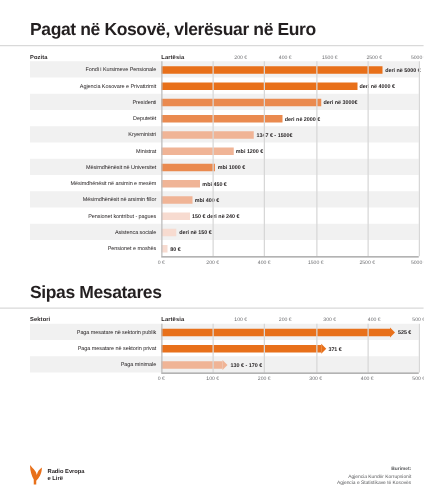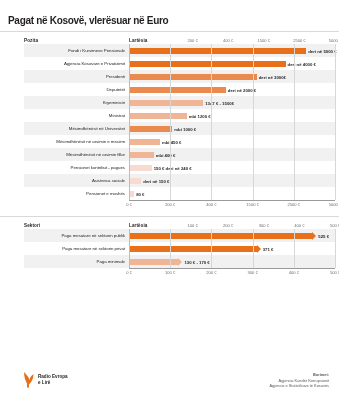--- a/index.html
+++ b/index.html
@@ -5,22 +5,22 @@
   html,body{margin:0;padding:0;}
   body{
     width:339px;height:396px;background:#ffffff;
     font-family:"Liberation Sans", sans-serif;
     color:#231f20;overflow:hidden;position:relative;
   }
   .wrap{width:339px;height:396px;position:relative;}
 
   
   .section-title{
-    font-size:10px;font-weight:bold;letter-spacing:-0.3px;
-    color:#231f20;padding-left:8px;
+    font-size:14px;font-weight:bold;letter-spacing:-0.3px;
+    color:#231f20;padding-left:24px;
   }
   #chart1-title{padding-top:15px;}
   #chart2-title{padding-top:9px;}
   .title-rule{
     height:1px;background:#d9d9d9;margin-top:5px;width:339px;
   }
 
   
   .chart{position:relative;padding-left:24px;padding-right:4px;box-sizing:border-box;width:339px;}
 
@@ -208,20 +208,21 @@
       <div class="axis-line"></div>
     <div class="axis-tick" style="left: 0%;">0 €</div>
         <div class="axis-tick" style="left: 20%;">200 €</div>
         <div class="axis-tick" style="left: 40%;">400 €</div>
         <div class="axis-tick" style="left: 60%;">1500 €</div>
         <div class="axis-tick" style="left: 80%;">2500 €</div>
         <div class="axis-tick" style="left: 100%;">5000 €</div>
       </div>
   </div>
 
+  <div class="section-title" id="chart2-title">Sipas Mesatares</div>
   <div class="title-rule"></div>
 
   <div class="chart" id="chart2">
     <div class="hdr">
       <div class="hdr-col1">Sektori</div>
       <div class="hdr-col2">Lartësia</div>
       <div class="hdr-ticks" id="chart2-hdr-ticks">
           <div class="hdr-tick" style="left: 20%;">100 €</div>
           <div class="hdr-tick" style="left: 40%;">200 €</div>
           <div class="hdr-tick" style="left: 60%;">300 €</div>

